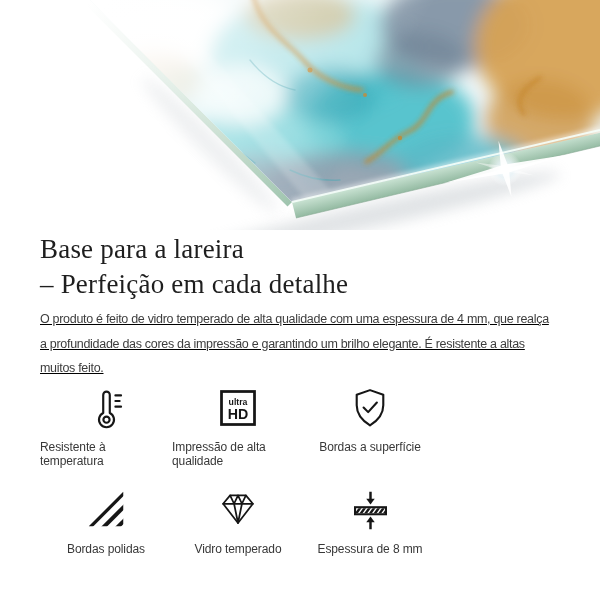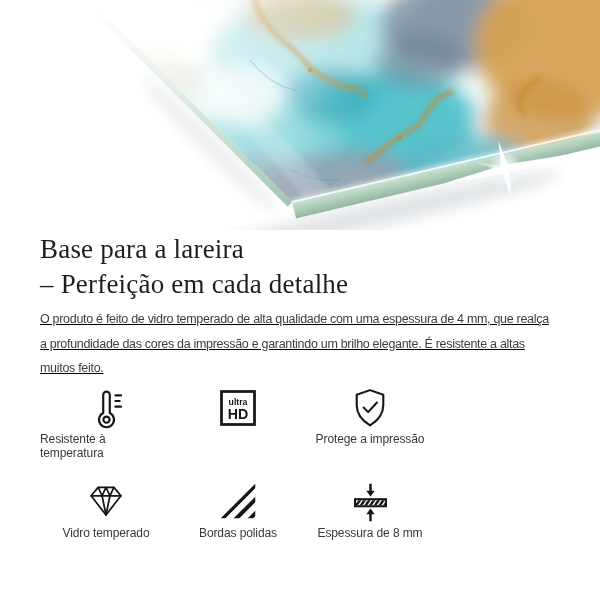--- a/index.html
+++ b/index.html
@@ -11,21 +11,21 @@
   .hero { position:absolute; top:0; left:0; width:600px; height:230px; }
   .content { position:absolute; top:230px; left:0; width:476px; padding:2px 40px 0 40px; }
   .headline { font-family:"Liberation Serif", serif; font-weight:400; color:#1e1e1e;
     font-size:27px; line-height:35px; letter-spacing:0.2px; }
   .para { margin-top:5px;text-decoration:underline; }
   .para-line { white-space:nowrap; font-size:12.5px; line-height:24.6px;
     letter-spacing:-0.3px; color:#3d3d3d; }
   .features { display:grid; grid-template-columns:repeat(3,1fr); margin-top:5px; row-gap:20px; }
   .feature { display:flex; flex-direction:column; align-items:center; }
   .icon-box { height:46px; display:flex; align-items:flex-start; justify-content:center;text-decoration:underline; }
-  .feature-label { font-size:12px; letter-spacing:-0.1px; color:#383838; }
+  .feature-label { margin-top:8px; font-size:12px; letter-spacing:-0.1px; color:#383838; }
   .ficon { display:block; }
   .ficon .st { fill:none; stroke:#161616; stroke-width:2.3; stroke-linecap:round; stroke-linejoin:round; }
   .ficon .fl { fill:#161616; stroke:none; }
   .ficon text { font-family:"Liberation Sans", sans-serif; font-weight:bold; fill:#161616; }
 </style>
 </head>
 <body>
 
 <div class="page">
 
@@ -157,43 +157,31 @@
       </div>
 
       <div class="feature">
         <div class="icon-box">
           <svg class="ficon" viewBox="0 0 48 48" width="44" height="44">
             <rect x="6" y="6" width="36" height="36" fill="none" stroke="#161616" stroke-width="3"></rect>
             <text x="24" y="21" font-size="9.5" text-anchor="middle">ultra</text>
             <text x="24" y="36.5" font-size="15.5" text-anchor="middle">HD</text>
           </svg>
         </div>
+        <div class="feature-label">Impressão de alta qualidade</div>
       </div>
 
       <div class="feature">
         <div class="icon-box">
           <svg class="ficon" viewBox="0 0 48 48" width="44" height="44">
             <path class="st" d="M24 4.5 L38.5 9.5 V21 c0 10.5 -6.5 17 -14.5 22 C16 38 9.5 31.5 9.5 21 V9.5 Z"></path>
             <path class="st" d="M17 23.5 l5 5 L31.5 18"></path>
           </svg>
         </div>
-        <div class="feature-label">Protege a impressão</div>
-      </div>
-
-      <div class="feature">
-        <div class="icon-box">
-          <svg class="ficon" viewBox="0 0 48 48" width="42" height="42">
-            <g class="st" style="stroke-width:2">
-              <path d="M15 8.5 H33 L41 18 L24 40 L7 18 Z"></path>
-              <path d="M7 18 H41"></path>
-              <path d="M15 8.5 L19.5 18 M24 8.5 L19.5 18 M24 8.5 L28.5 18 M33 8.5 L28.5 18 M19.5 18 L24 40 M28.5 18 L24 40"></path>
-            </g>
-          </svg>
-        </div>
-        <div class="feature-label">Vidro temperado</div>
+        <div class="feature-label">Bordas a superfície</div>
       </div>
 
       <div class="feature">
         <div class="icon-box">
           <svg class="ficon" viewBox="0 0 48 48" width="42" height="42">
             <defs>
                 <clipPath id="triClip">
                   <path d="M4 44 L44 4 L44 44 Z"></path>
                 </clipPath>
               </defs>
@@ -201,20 +189,33 @@
               <line x1="-3" y1="37" x2="37" y2="-3"></line>
               <line x1="5" y1="45" x2="45" y2="5"></line>
               <line x1="13" y1="53" x2="53" y2="13"></line>
               <line x1="21" y1="61" x2="61" y2="21"></line>
               <line x1="29" y1="69" x2="69" y2="29"></line>
               <line x1="37" y1="77" x2="77" y2="37"></line>
             </g>
           </svg>
         </div>
         <div class="feature-label">Bordas polidas</div>
+      </div>
+
+      <div class="feature">
+        <div class="icon-box">
+          <svg class="ficon" viewBox="0 0 48 48" width="42" height="42">
+            <g class="st" style="stroke-width:2">
+              <path d="M15 8.5 H33 L41 18 L24 40 L7 18 Z"></path>
+              <path d="M7 18 H41"></path>
+              <path d="M15 8.5 L19.5 18 M24 8.5 L19.5 18 M24 8.5 L28.5 18 M33 8.5 L28.5 18 M19.5 18 L24 40 M28.5 18 L24 40"></path>
+            </g>
+          </svg>
+        </div>
+        <div class="feature-label">Vidro temperado</div>
       </div>
 
       <div class="feature">
         <div class="icon-box">
           <svg class="ficon" viewBox="0 0 48 48" width="45" height="45">
             <defs>
                 <clipPath id="barClip">
                   <rect x="8.5" y="21.5" width="31" height="5.5"></rect>
                 </clipPath>
               </defs>

